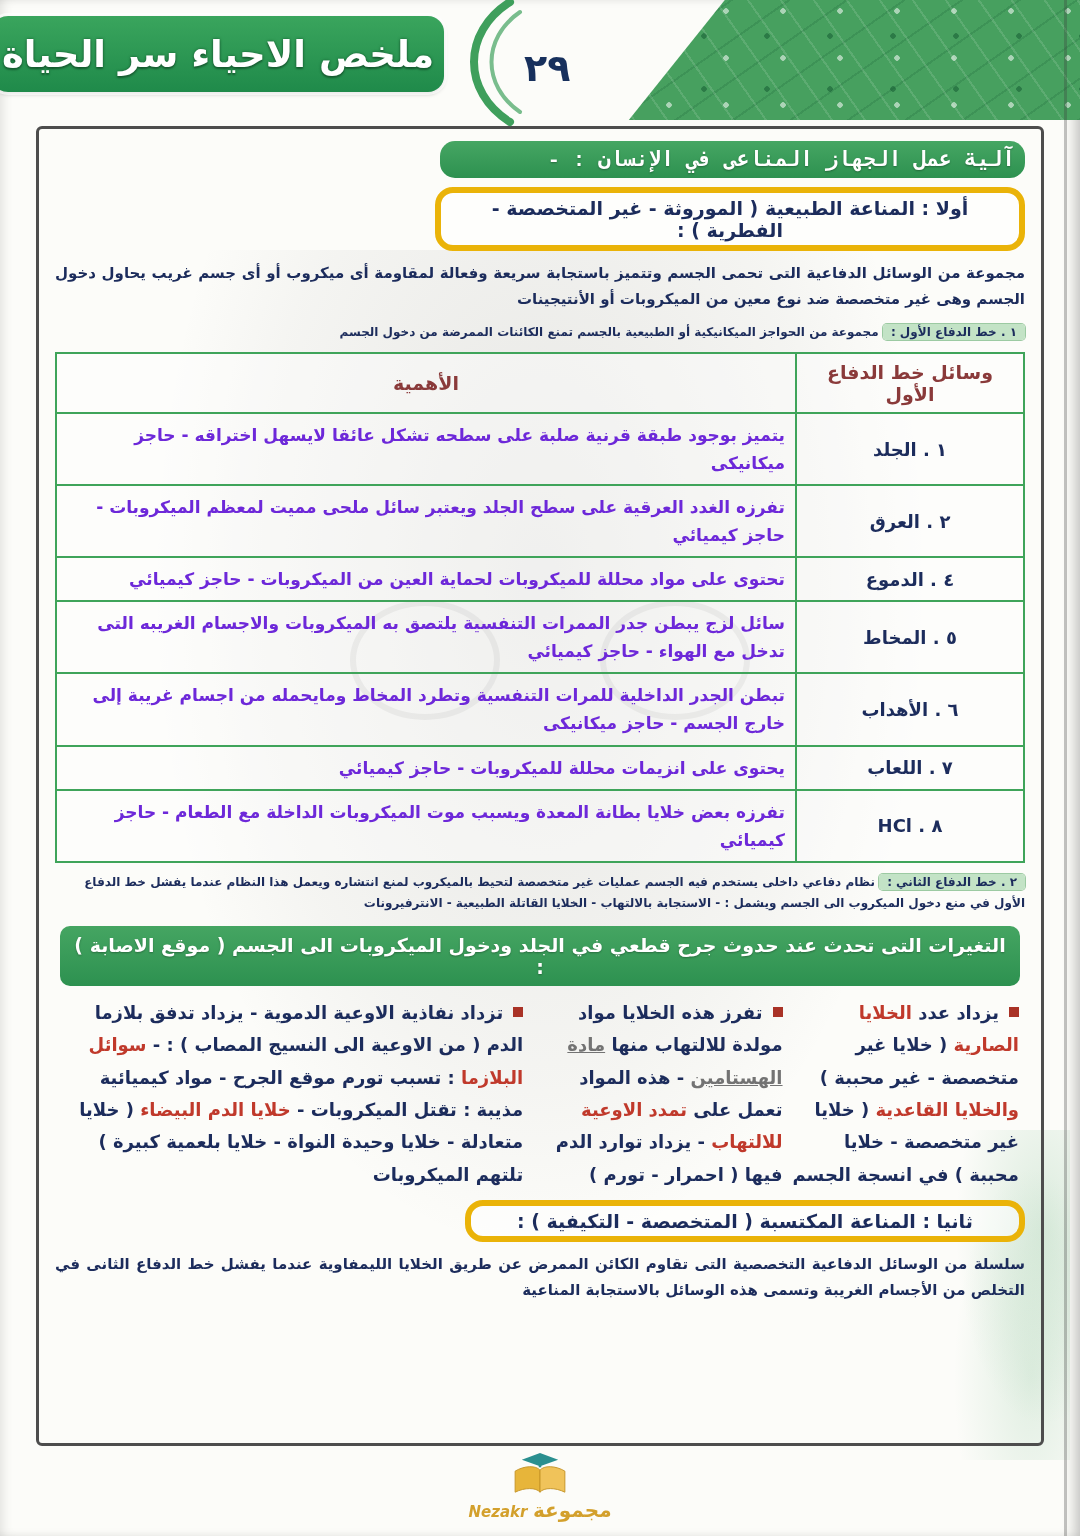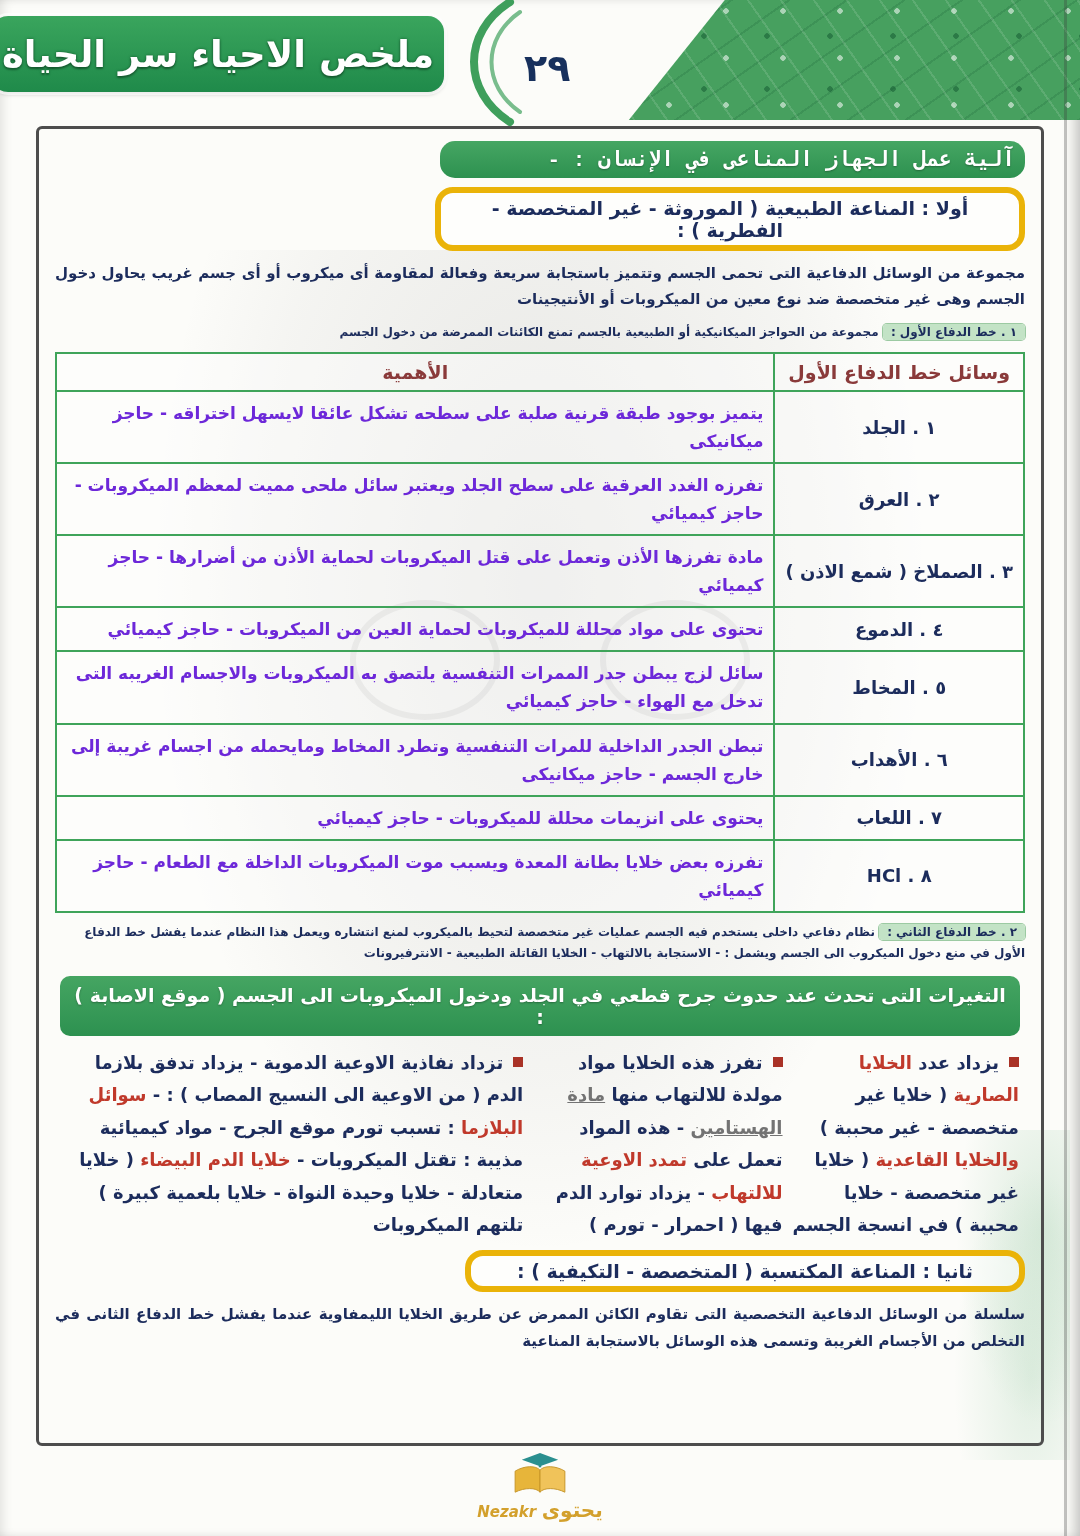--- a/index.html
+++ b/index.html
@@ -158,24 +158,20 @@
       </tr>
       <tr>
         <td class="name-cell">١ . الجلد</td>
         <td class="importance-cell">يتميز بوجود طبقة قرنية صلبة على سطحه تشكل عائقا لايسهل اختراقه - حاجز ميكانيكى</td>
       </tr>
       <tr>
         <td class="name-cell">٢ . العرق</td>
         <td class="importance-cell">تفرزه الغدد العرقية على سطح الجلد ويعتبر سائل ملحى مميت لمعظم الميكروبات - حاجز كيميائي</td>
       </tr>
       <tr>
-        <td class="name-cell">٣ . الصملاخ ( شمع الاذن )</td>
-        <td class="importance-cell">مادة تفرزها الأذن وتعمل على قتل الميكروبات لحماية الأذن من أضرارها - حاجز كيميائي</td>
-      </tr>
-      <tr>
         <td class="name-cell">٤ . الدموع</td>
         <td class="importance-cell">تحتوى على مواد محللة للميكروبات لحماية العين من الميكروبات - حاجز كيميائي</td>
       </tr>
       <tr>
         <td class="name-cell">٥ . المخاط</td>
         <td class="importance-cell">سائل لزج يبطن جدر الممرات التنفسية يلتصق به الميكروبات والاجسام الغريبه التى تدخل مع الهواء - حاجز كيميائي</td>
       </tr>
       <tr>
         <td class="name-cell">٦ . الأهداب</td>
         <td class="importance-cell">تبطن الجدر الداخلية للمرات التنفسية وتطرد المخاط ومايحمله من اجسام غريبة إلى خارج الجسم - حاجز ميكانيكى</td>
@@ -220,16 +216,16 @@
 <div class="footer-logo">
   <span>
     <svg width="62" height="44" viewBox="0 0 64 46">
       <polygon points="32,1 13,8 32,15 51,8" fill="#2a8f8f"></polygon>
       <rect x="30.7" y="8" width="2.6" height="8" fill="#2a8f8f"></rect>
       <path d="M6,20 C16,14 28,14 32,19 L32,42 C28,37 16,37 6,42 Z" fill="#e7b53a" stroke="#c59427" stroke-width="1"></path>
       <path d="M58,20 C48,14 36,14 32,19 L32,42 C36,37 48,37 58,42 Z" fill="#f0c35a" stroke="#c59427" stroke-width="1"></path>
     </svg>
   </span>
   <div class="logo-text">
-    <span class="logo-arabic">يحتوى</span>
+    <span class="logo-arabic">مجموعة</span>
     <span class="logo-latin">Nezakr</span>
   </div>
 </div>
 
 </body></html>

